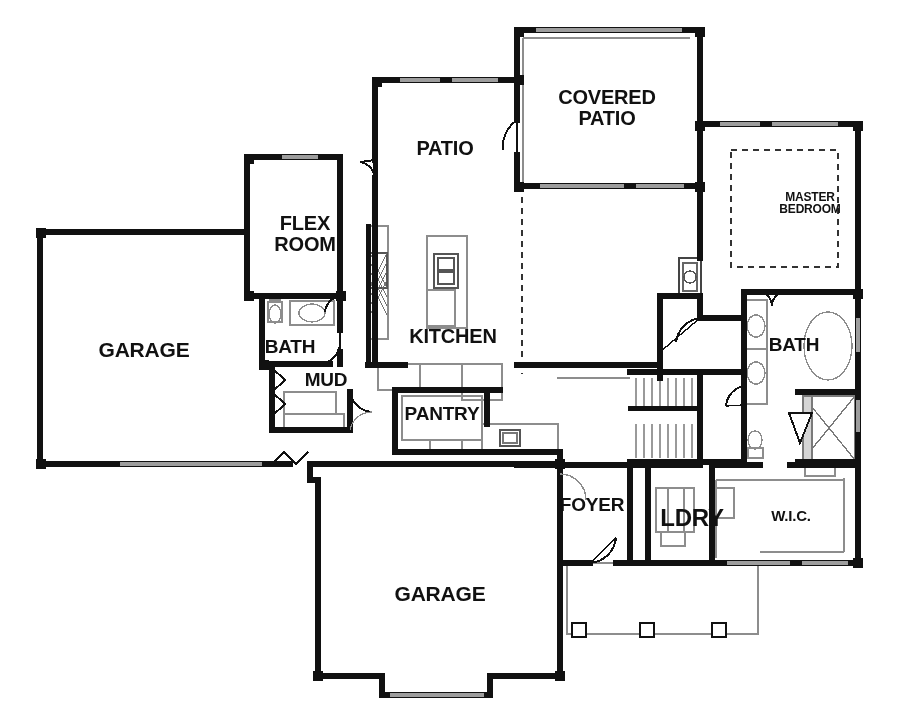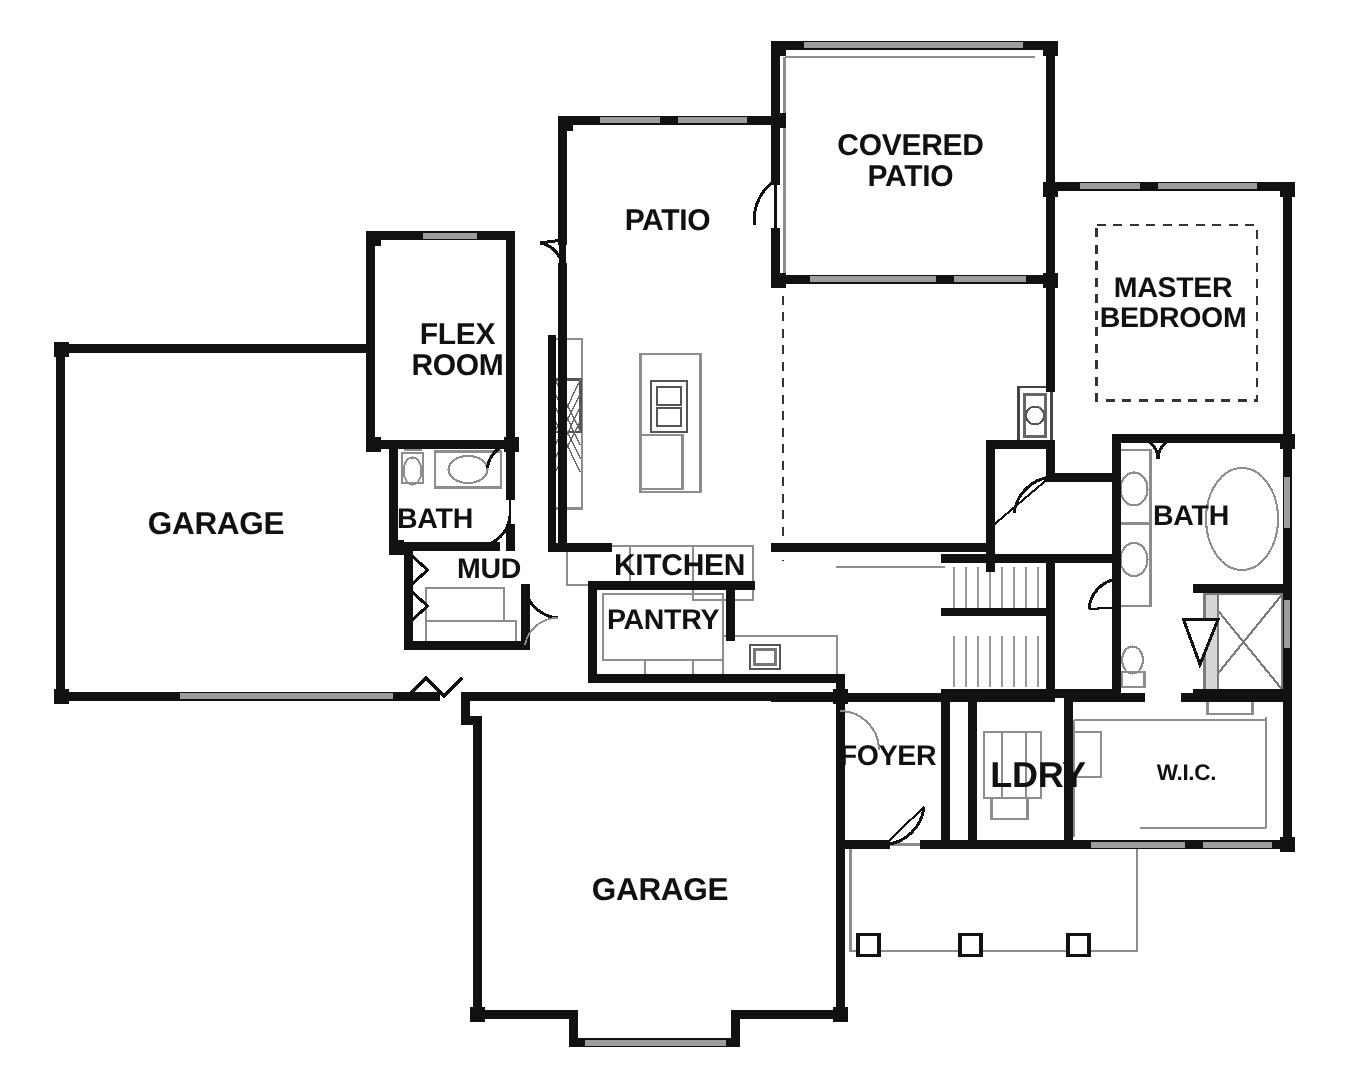--- a/index.html
+++ b/index.html
@@ -343,25 +343,25 @@
   <div class="room-label" style="left:144px; top:350px; font-size:21px;">GARAGE</div>
 
   <div class="room-label" style="left:305px; top:234px; font-size:20px;">FLEX
 ROOM</div>
 
   <div class="room-label" style="left:445px; top:148px; font-size:20px;">PATIO</div>
 
   <div class="room-label" style="left:607px; top:108px; font-size:20px;">COVERED
 PATIO</div>
 
-  <div class="room-label" style="left:782px; top:203px; font-size:19px;">MASTER
+  <div class="room-label" style="left:810px; top:203px; font-size:12px;">MASTER
 BEDROOM</div>
 
 
-  <div class="room-label" style="left:453px; top:336px; font-size:20px;margin-top:42px;">KITCHEN</div>
+  <div class="room-label" style="left:453px; top:336px; font-size:20px;">KITCHEN</div>
 
   <div class="room-label" style="left:290px; top:347px; font-size:19px;">BATH</div>
 
   <div class="room-label" style="left:794px; top:345px; font-size:19px;">BATH</div>
 
   <div class="room-label" style="left:326px; top:380px; font-size:19px;">MUD</div>
 
   <div class="room-label" style="left:442px; top:414px; font-size:19px;">PANTRY</div>
 
   <div class="room-label" style="left:592px; top:505px; font-size:19px;">FOYER</div>

